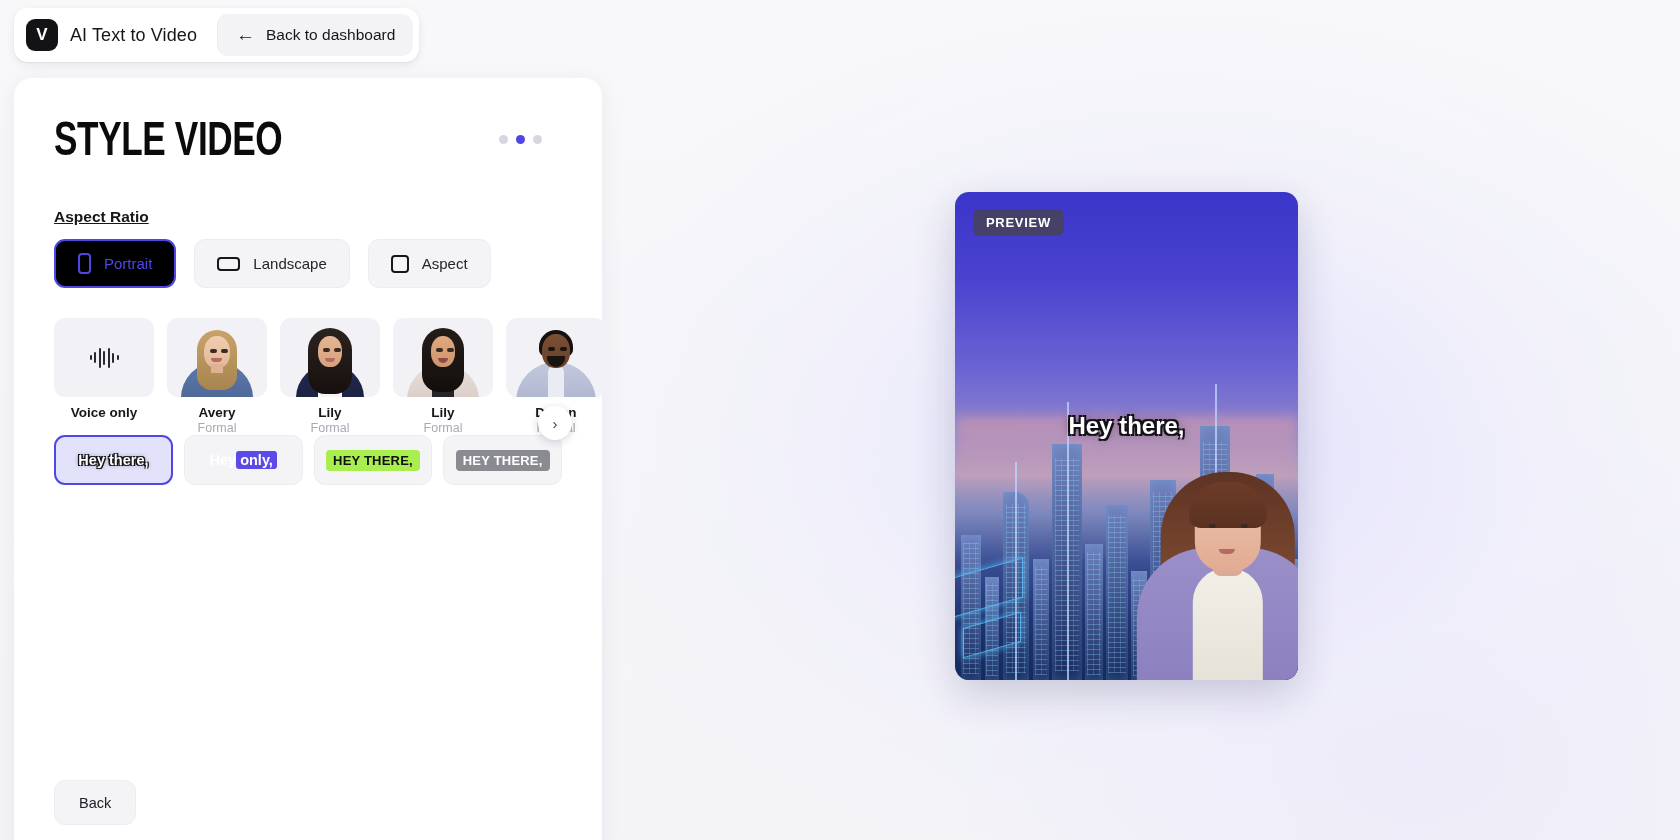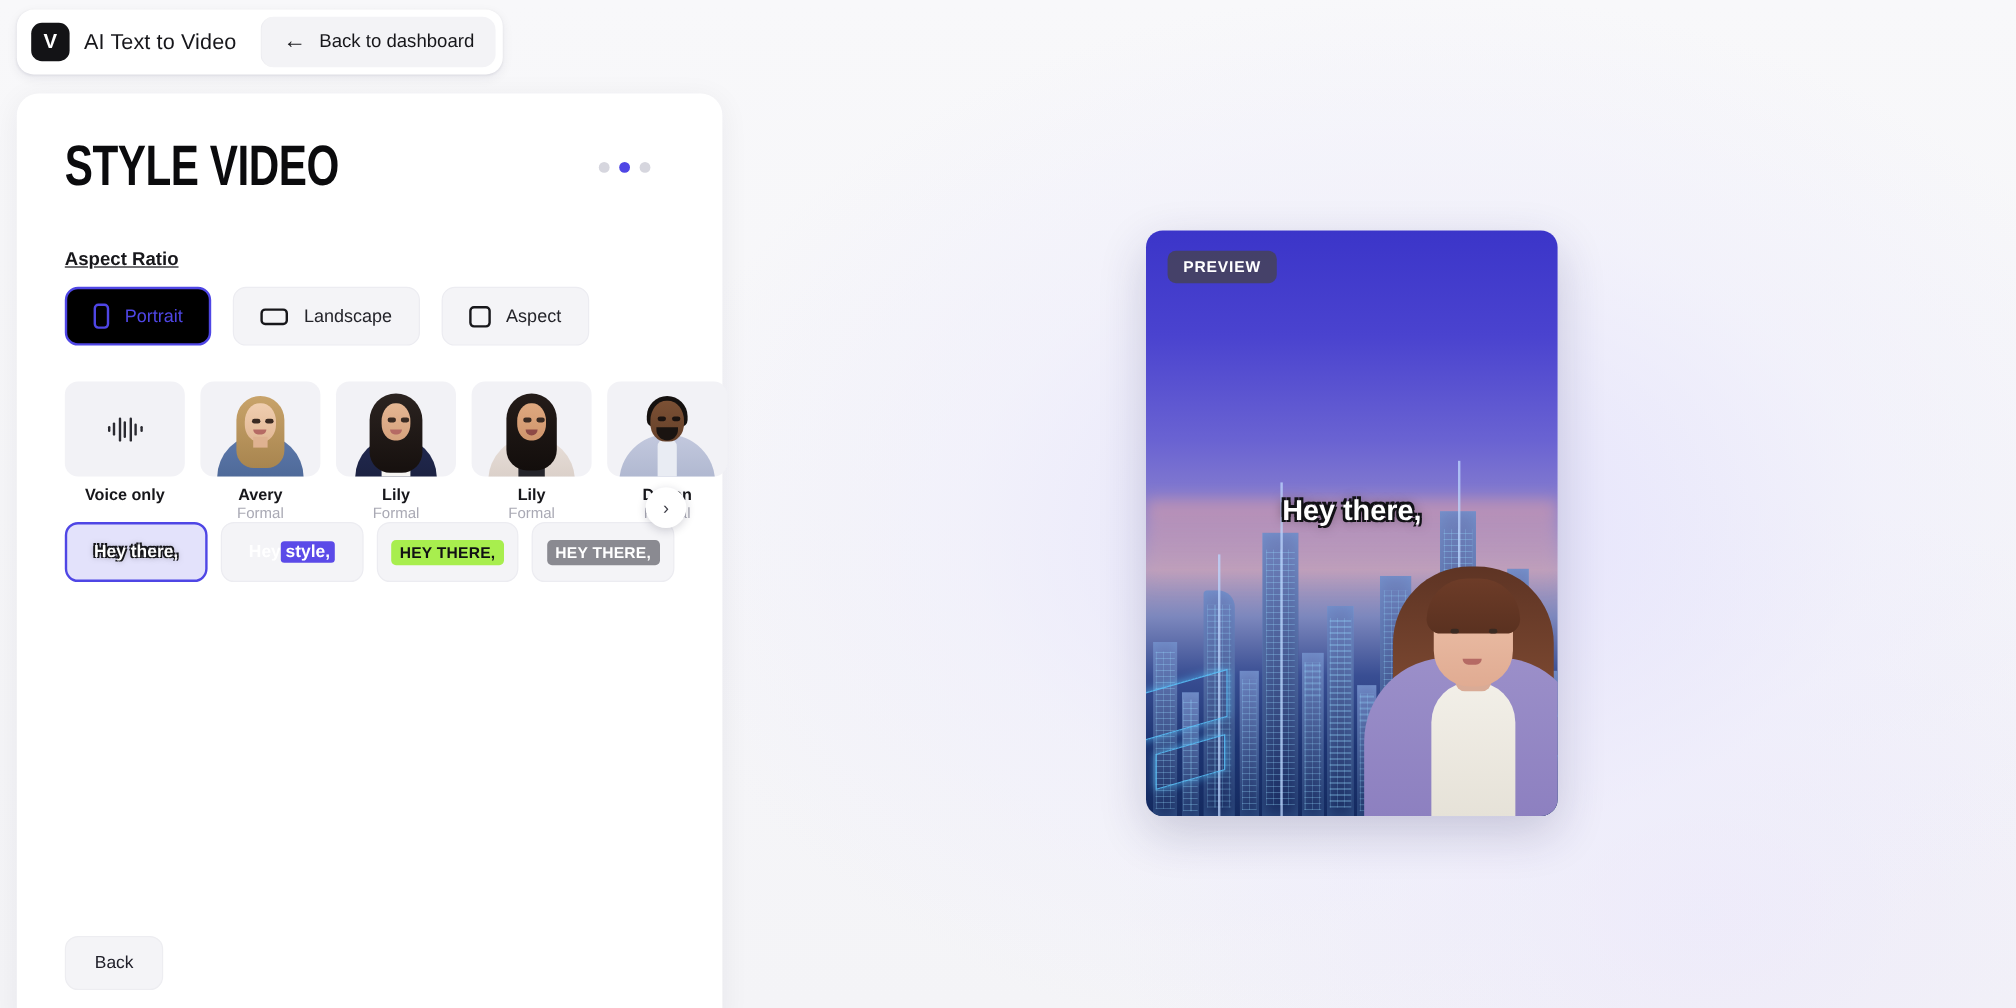--- a/index.html
+++ b/index.html
@@ -420,21 +420,21 @@
         </div>
       </div>
       <div class="next-arrow">›</div>
     </div>
 
     <div class="sub-row">
       <div class="sub-card sel">
         <span class="st1">Hey there,</span>
       </div>
       <div class="sub-card">
-        <span class="st2"><span>Hey</span><em>style,</em></span>
+        <span class="st2"><span>Hey</span><em>only,</em></span>
       </div>
       <div class="sub-card">
         <span class="st3">HEY THERE,</span>
       </div>
       <div class="sub-card">
         <span class="st4">HEY THERE,</span>
       </div>
     </div>
 
     <div class="footer">

